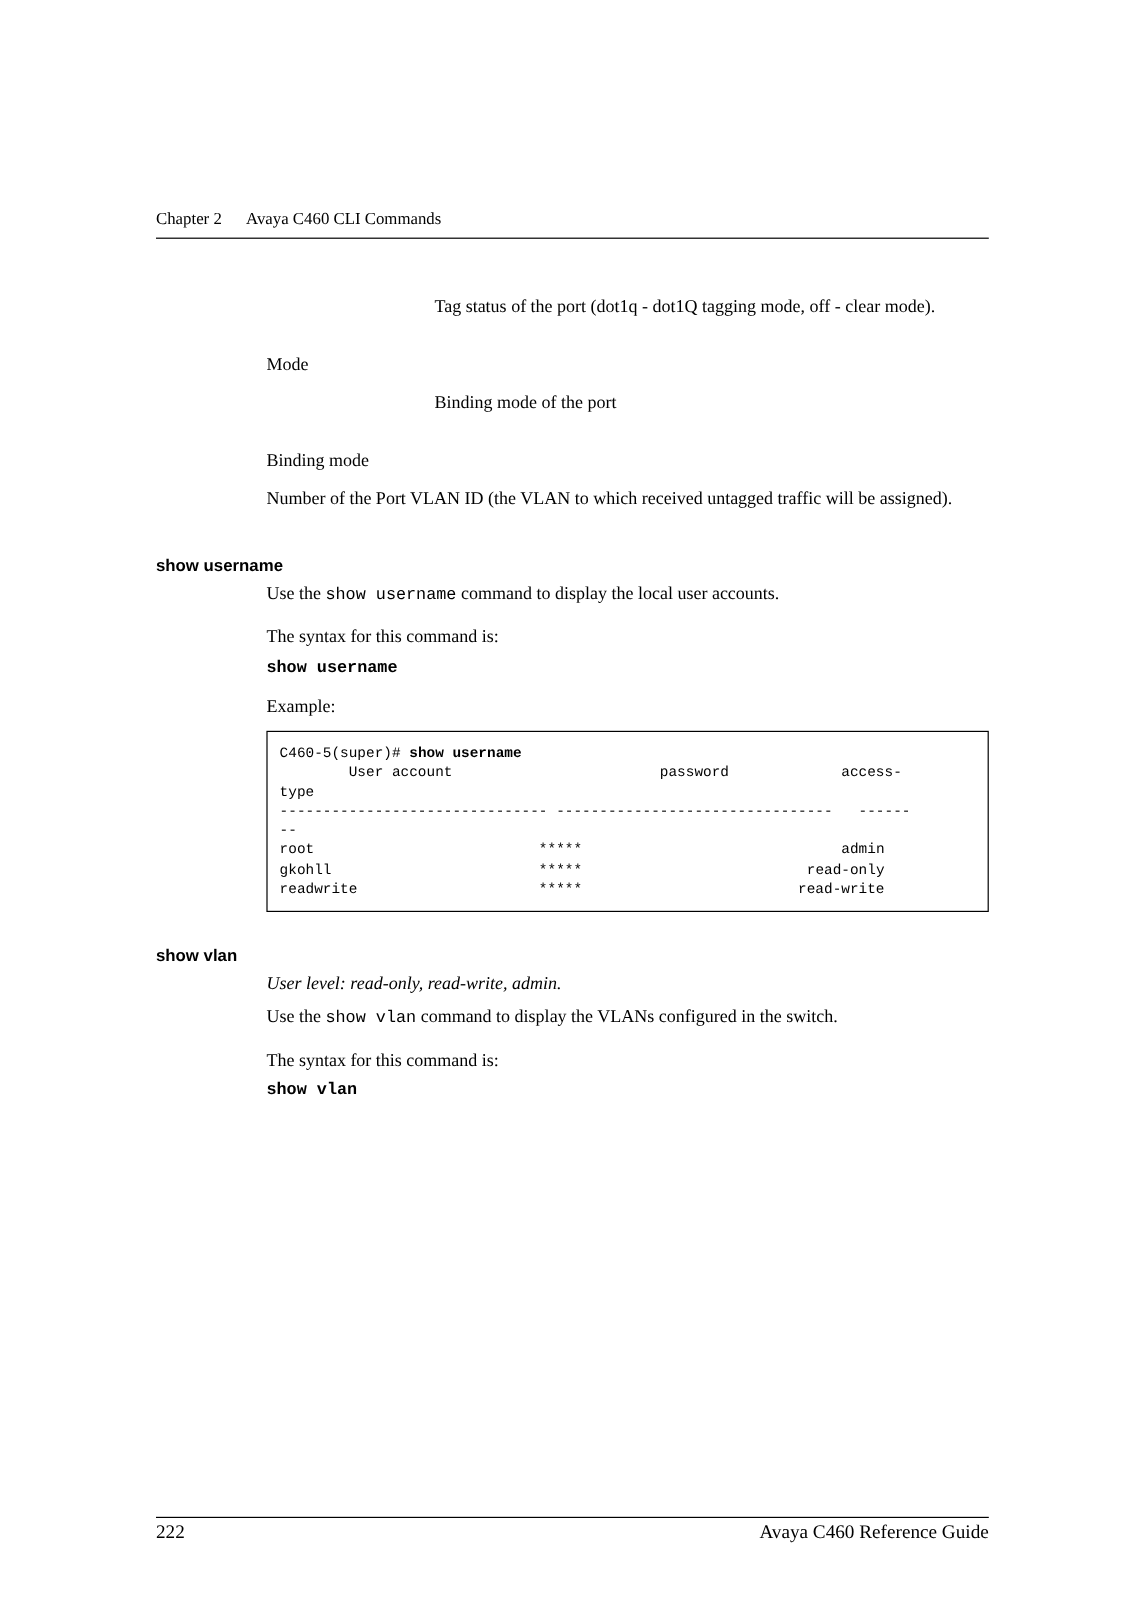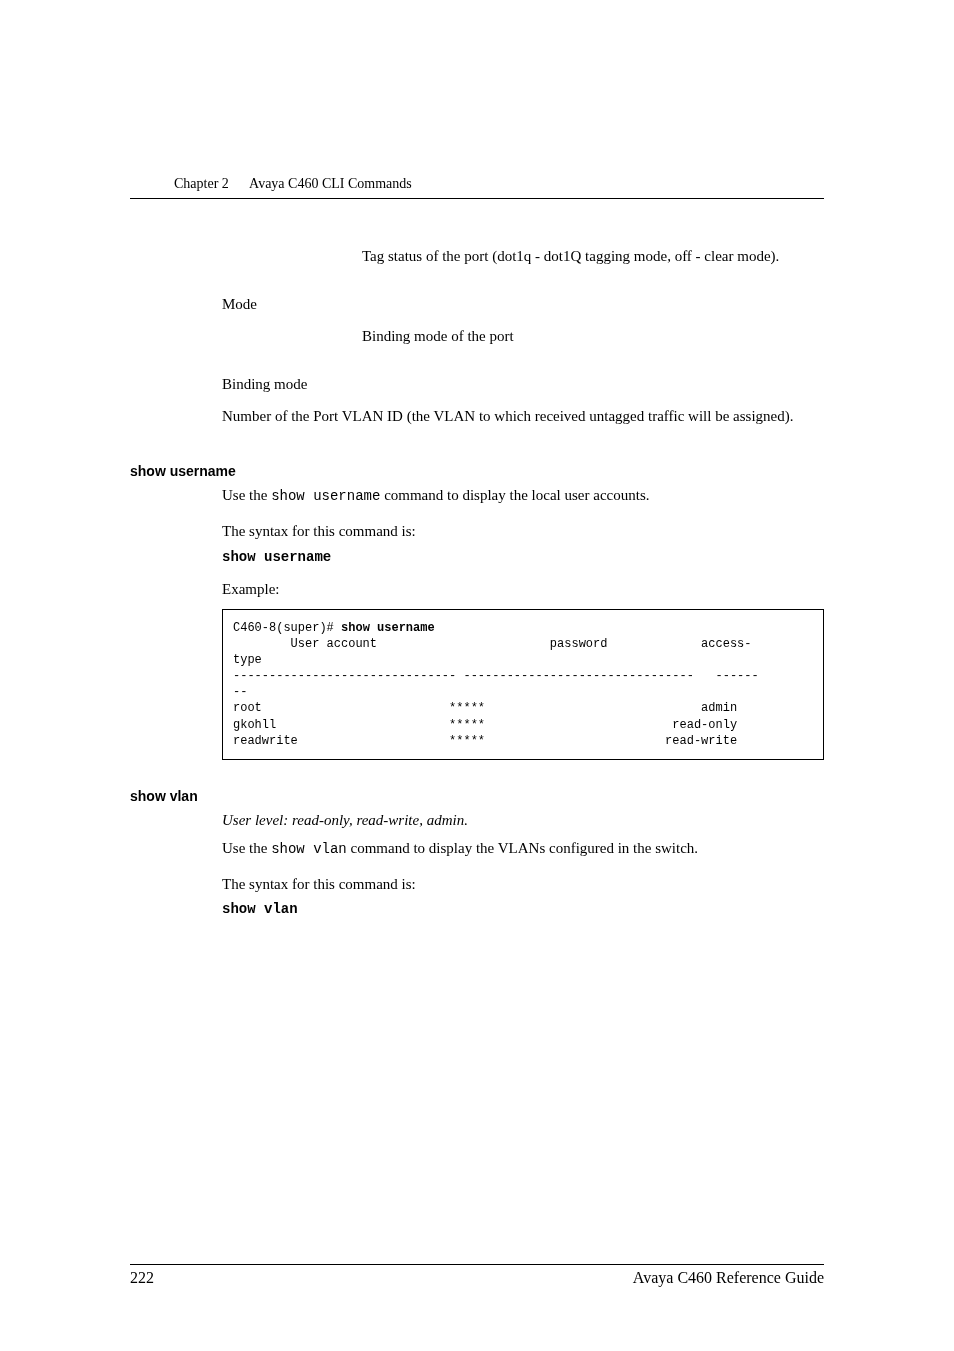--- a/index.html
+++ b/index.html
@@ -20,21 +20,20 @@
     position: absolute;
     top: 176px;
     left: 130px;
     right: 130px;
     font-size: 14px;
     padding-bottom: 6px;
     border-bottom: 1px solid #000;
   }
   .running-head .chap {
     display: inline;
-    margin-left: 44px;
   }
   .content-start {
     margin-top: 86px;
   }
   .def-row {
     display: flex;
     margin: 10px 0 10px 92px;
     font-size: 15px;
     line-height: 1.45;
   }
@@ -124,21 +123,21 @@
     <div class="section-head">show username</div>
     <div class="indent-block">
       <p class="body-p">
         <span>Use the </span><span class="mono">show username</span><span> command to display the local user accounts.</span>
       </p>
       <p class="body-p" style="margin-top:14px;">The syntax for this command is:</p>
       <p class="cmd-mono" style="margin:0 0 14px 0;">show username</p>
       <p class="body-p">Example:</p>
     </div>
 
-    <div class="example-box"><span>C460-8(super)# </span><span class="bold">show username</span>
+    <div class="example-box"><span>C460-5(super)# </span><span class="bold">show username</span>
 <span>        User account                        password             access-</span>
 <span>type</span>
 <span>------------------------------- --------------------------------   ------</span>
 <span>--</span>
 <span>root</span><span>                          *****</span><span>                              admin</span>
 <span>gkohll</span><span>                        *****</span><span>                          read-only</span>
 <span>readwrite</span><span>                     *****</span><span>                         read-write</span>
 </div>
 
     <div class="section-head" style="margin-top:28px;">show vlan</div>

